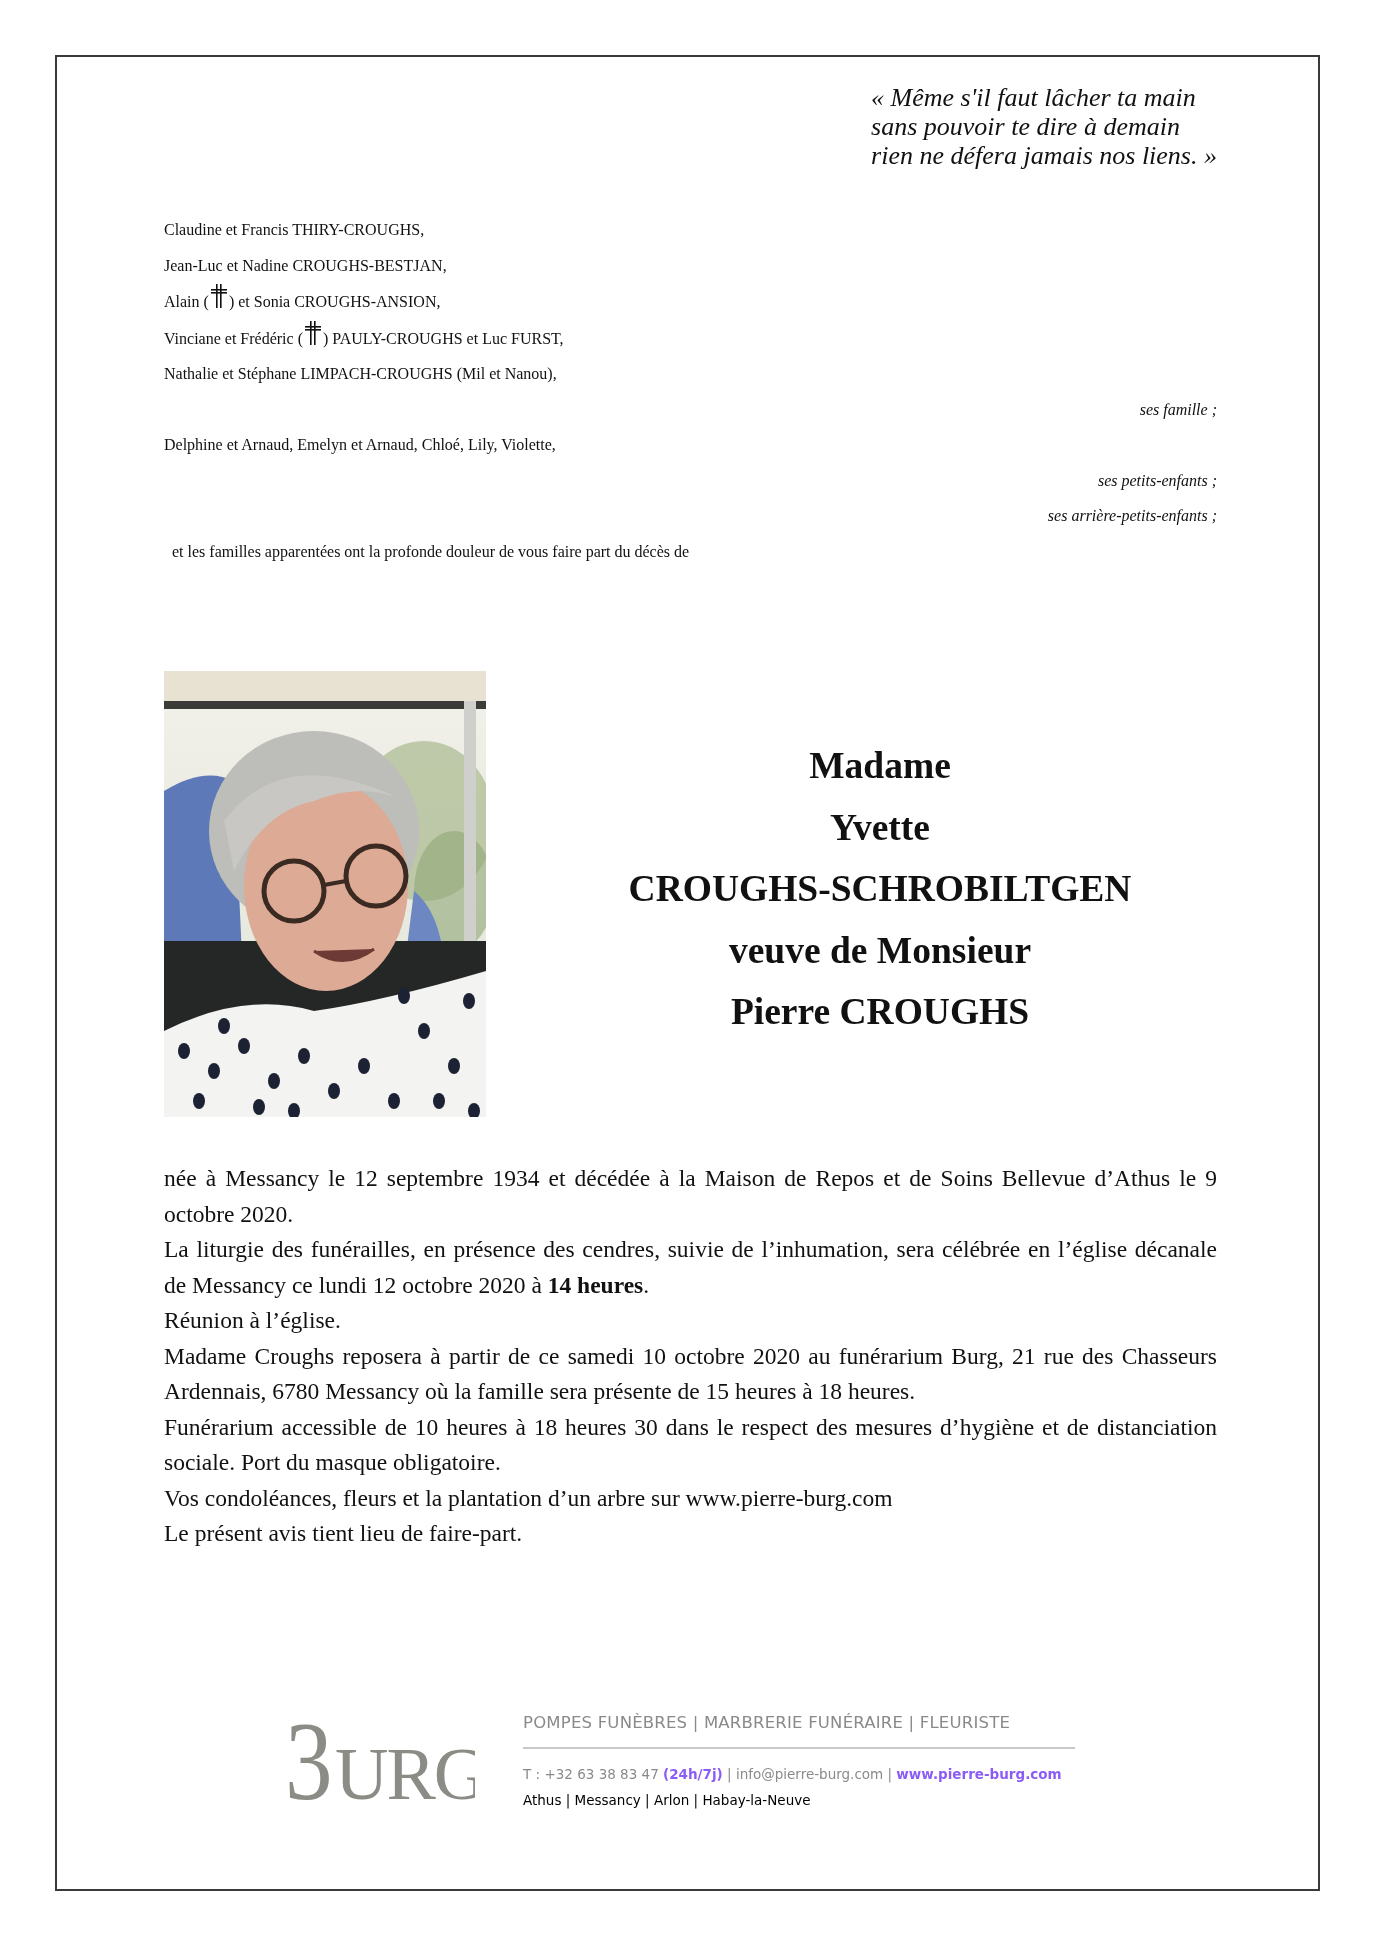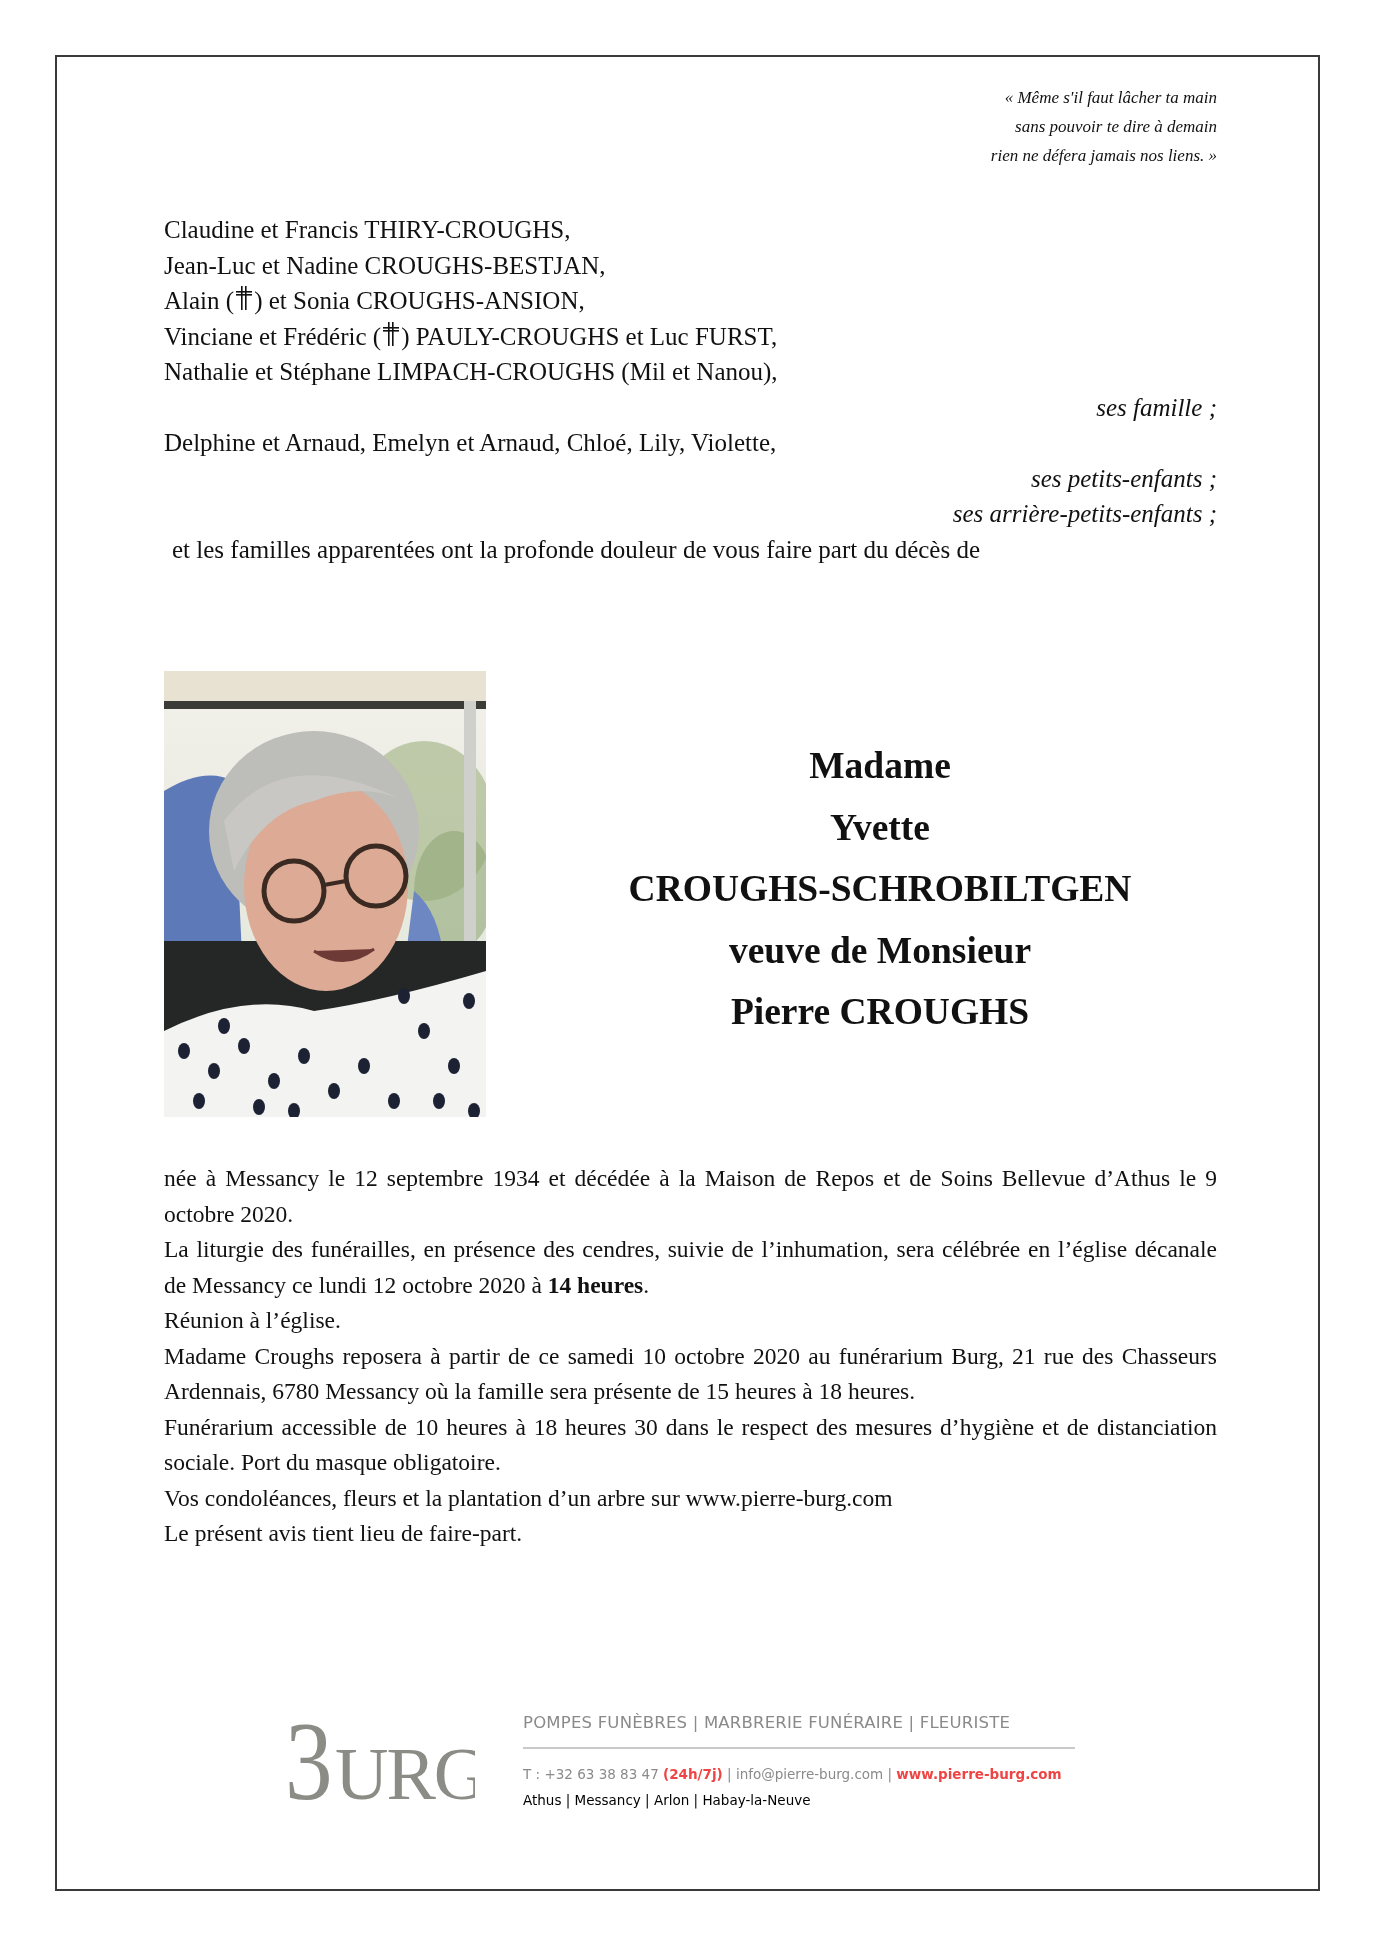--- a/index.html
+++ b/index.html
@@ -1,23 +1,23 @@
 <!DOCTYPE html>
 <html><head>
 <meta charset="utf-8">
 <style>
   html, body { margin:0; padding:0; background:#ffffff; }
   body { width:1378px; height:1949px; position:relative; overflow:hidden;
          font-family:"Liberation Serif", "DejaVu Serif", serif; color:#111; }
   .page-border { position:absolute; left:55px; top:55px; width:1265px; height:1836px;
                  border:2px solid #3a3a3a; box-sizing:border-box; }
-  .epigraph { position:absolute; right:161px; top:83px; text-align:right;
-              font-style:italic; font-size:17px; line-height:29px; color:#111; }
+  .epigraph { position:absolute; right:161px; top:83px; 
+              font-style:italic; font-size:26px; line-height:29px; color:#111; }
   .family { position:absolute; left:164px; top:212px; width:1053px;
-            font-size:25px; line-height:35.5px; }
+            font-size:16px; line-height:35.5px; }
   .family .line { white-space:nowrap; }
   .family .role { text-align:right; font-style:italic; }
   .family .intro { padding-left:8px; }
   .cross { display:inline-block; width:20px; height:26px; vertical-align:-2px; }
   .photo { position:absolute; left:164px; top:671px; width:322px; height:446px;
            overflow:hidden; background:#ddd; }
   .name-block { position:absolute; left:540px; top:735px; width:680px; text-align:center;
                 font-weight:bold; font-size:37.5px; line-height:61.5px; color:#111; }
   .body-text { position:absolute; left:164px; top:1161px; width:1053px;
                font-size:23.5px; line-height:35.5px; text-align:justify; }
@@ -25,21 +25,21 @@
   .body-text p.gap { margin-top:0; }
   .body-text b { font-weight:bold; }
   .footer { position:absolute; left:285px; top:1703px; width:800px; height:110px; }
   .logo { position:absolute; left:0; top:8px; width:190px; height:96px; }
   .footer-services { position:absolute; left:238px; top:10px;
                      font-family:"DejaVu Sans", sans-serif; font-size:16.5px;
                      color:#8a8a8a; letter-spacing:0.2px; white-space:nowrap; }
   .footer-rule { position:absolute; left:238px; top:44px; width:552px; height:2px; background:#c9c9c9; }
   .footer-contact { position:absolute; left:238px; top:63px;
                     font-family:"DejaVu Sans", sans-serif; font-size:13.5px; color:#8a8a8a; white-space:nowrap; }
-  .footer-contact b { color:#ef4444; }
+  .footer-contact b { color:#8b5cf6; }
   .footer-towns { position:absolute; left:238px; top:89px;
                   font-family:"DejaVu Sans", sans-serif; font-size:13.5px; color:#000000; white-space:nowrap; }
 </style>
 </head>
 <body>
 
 <div class="page-border"></div>
 
 <div class="epigraph">
   <div>« Même s'il faut lâcher ta main</div>

